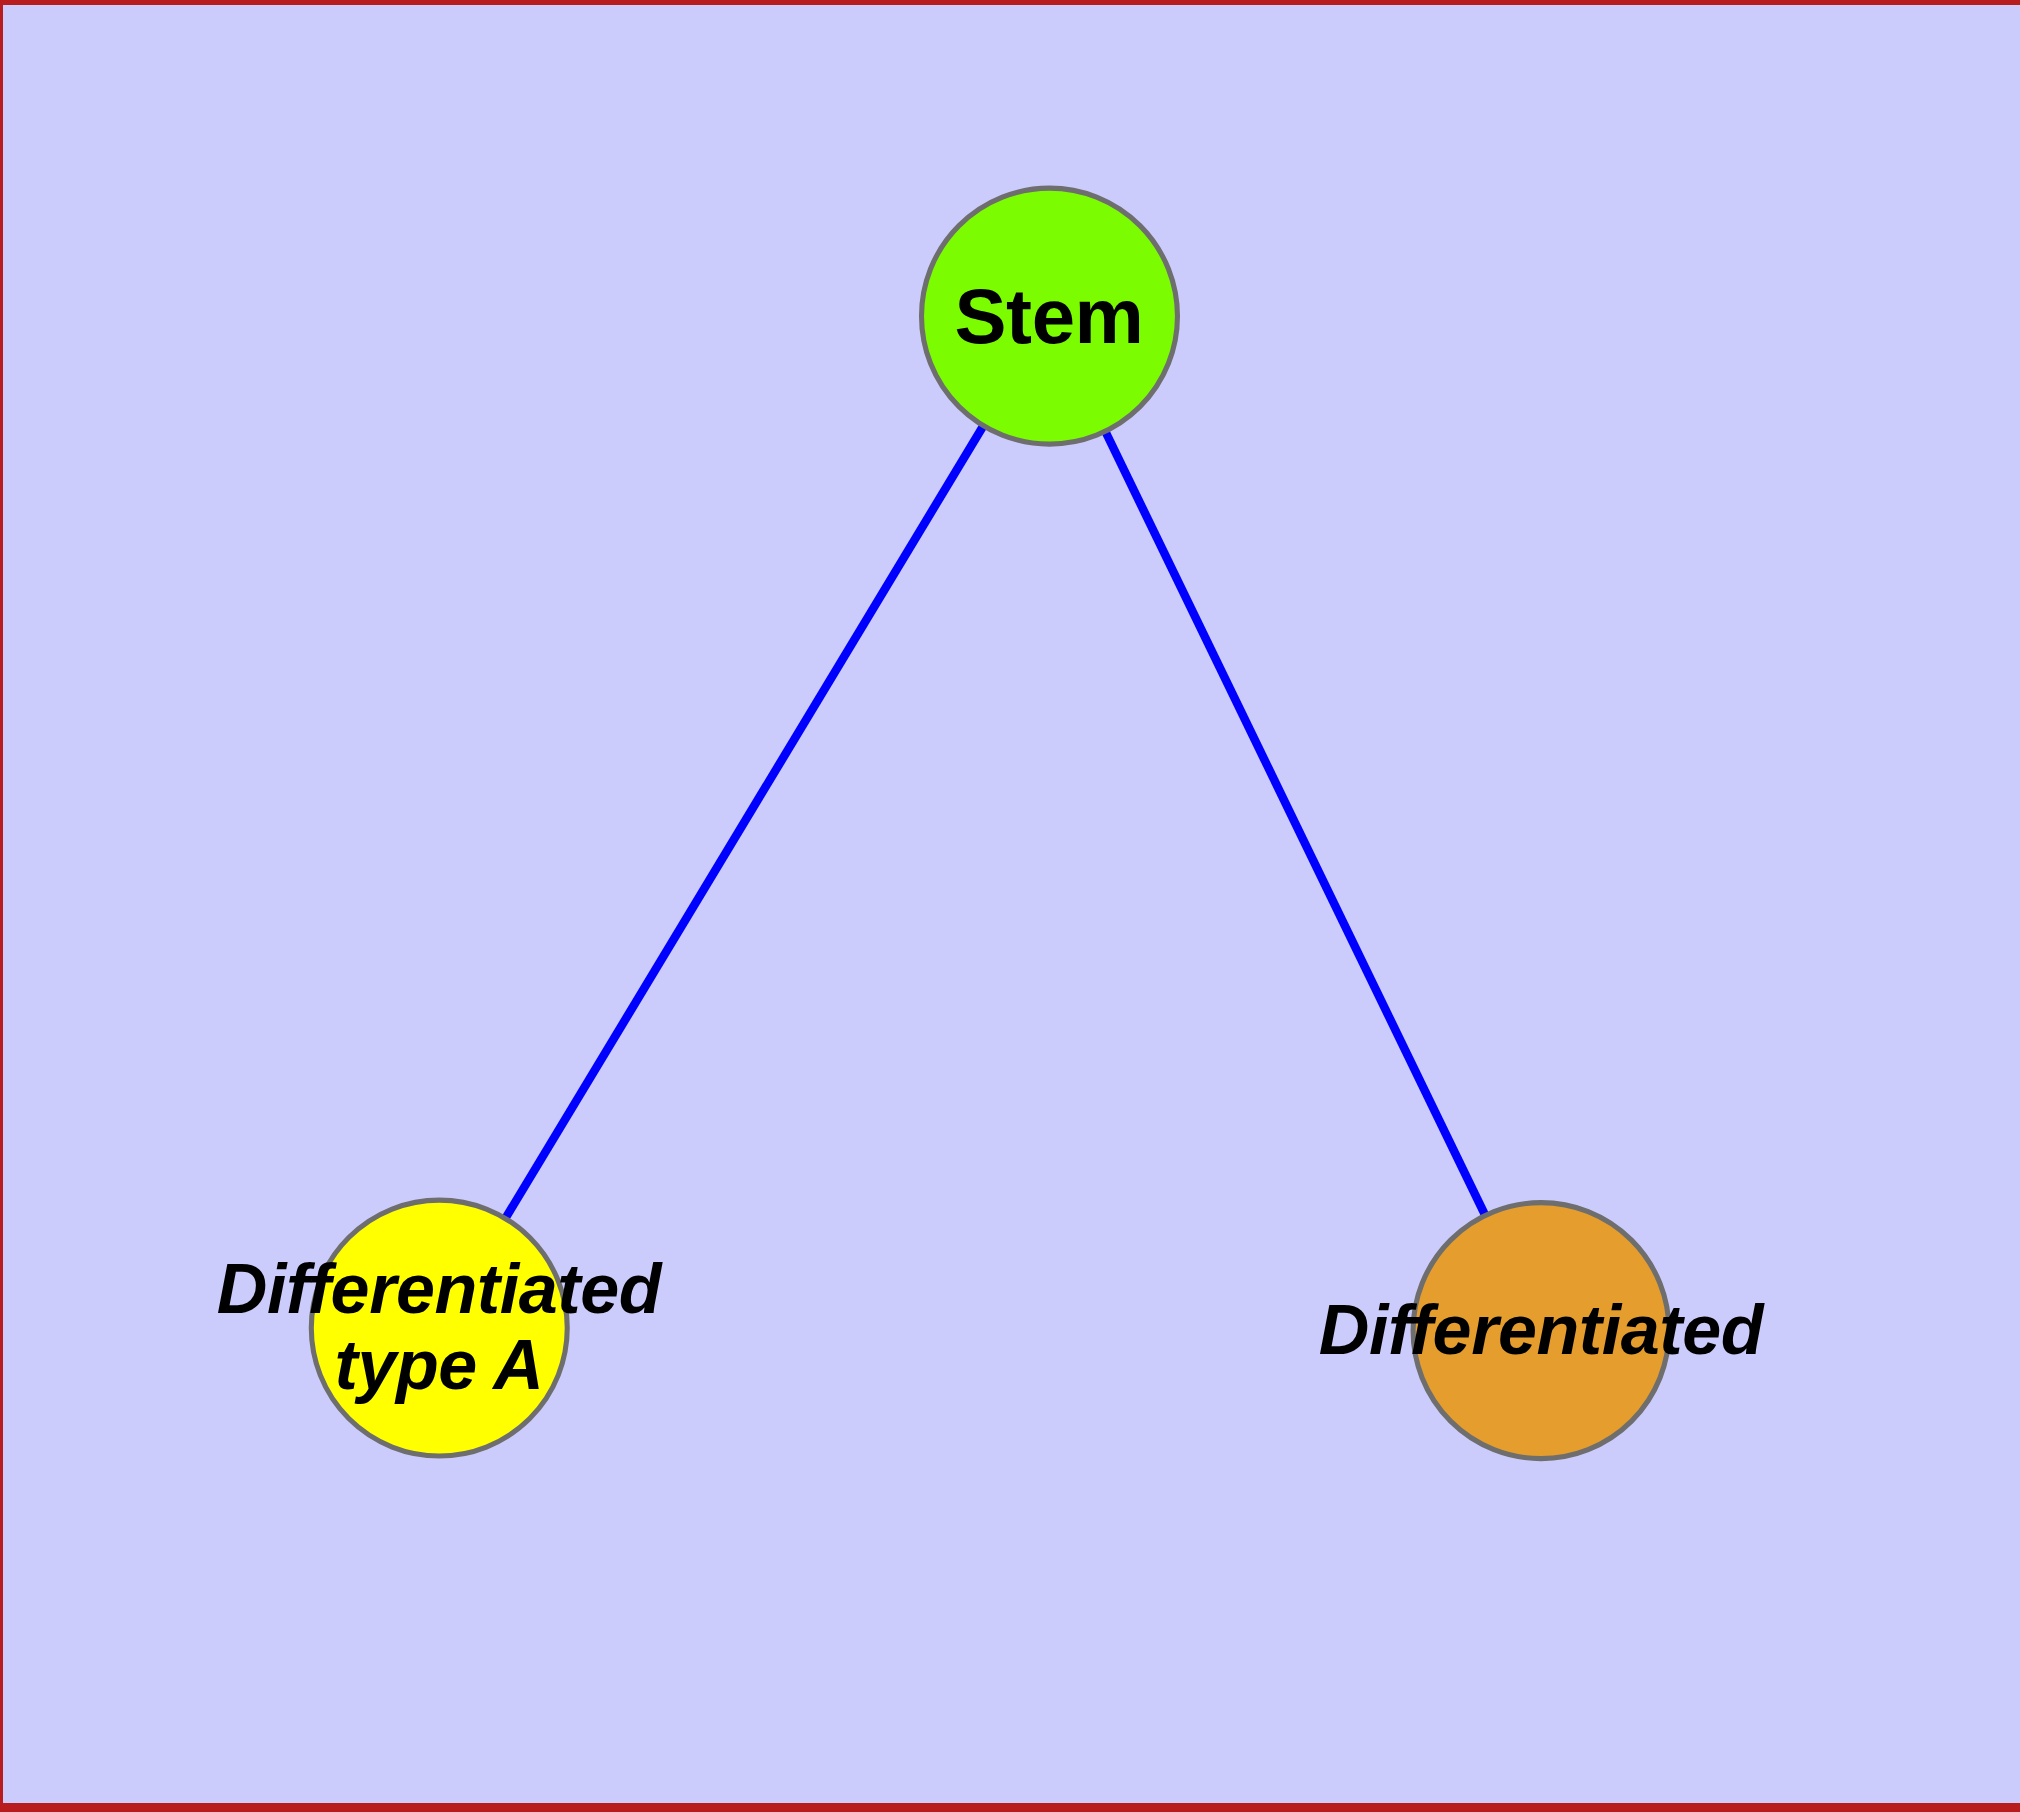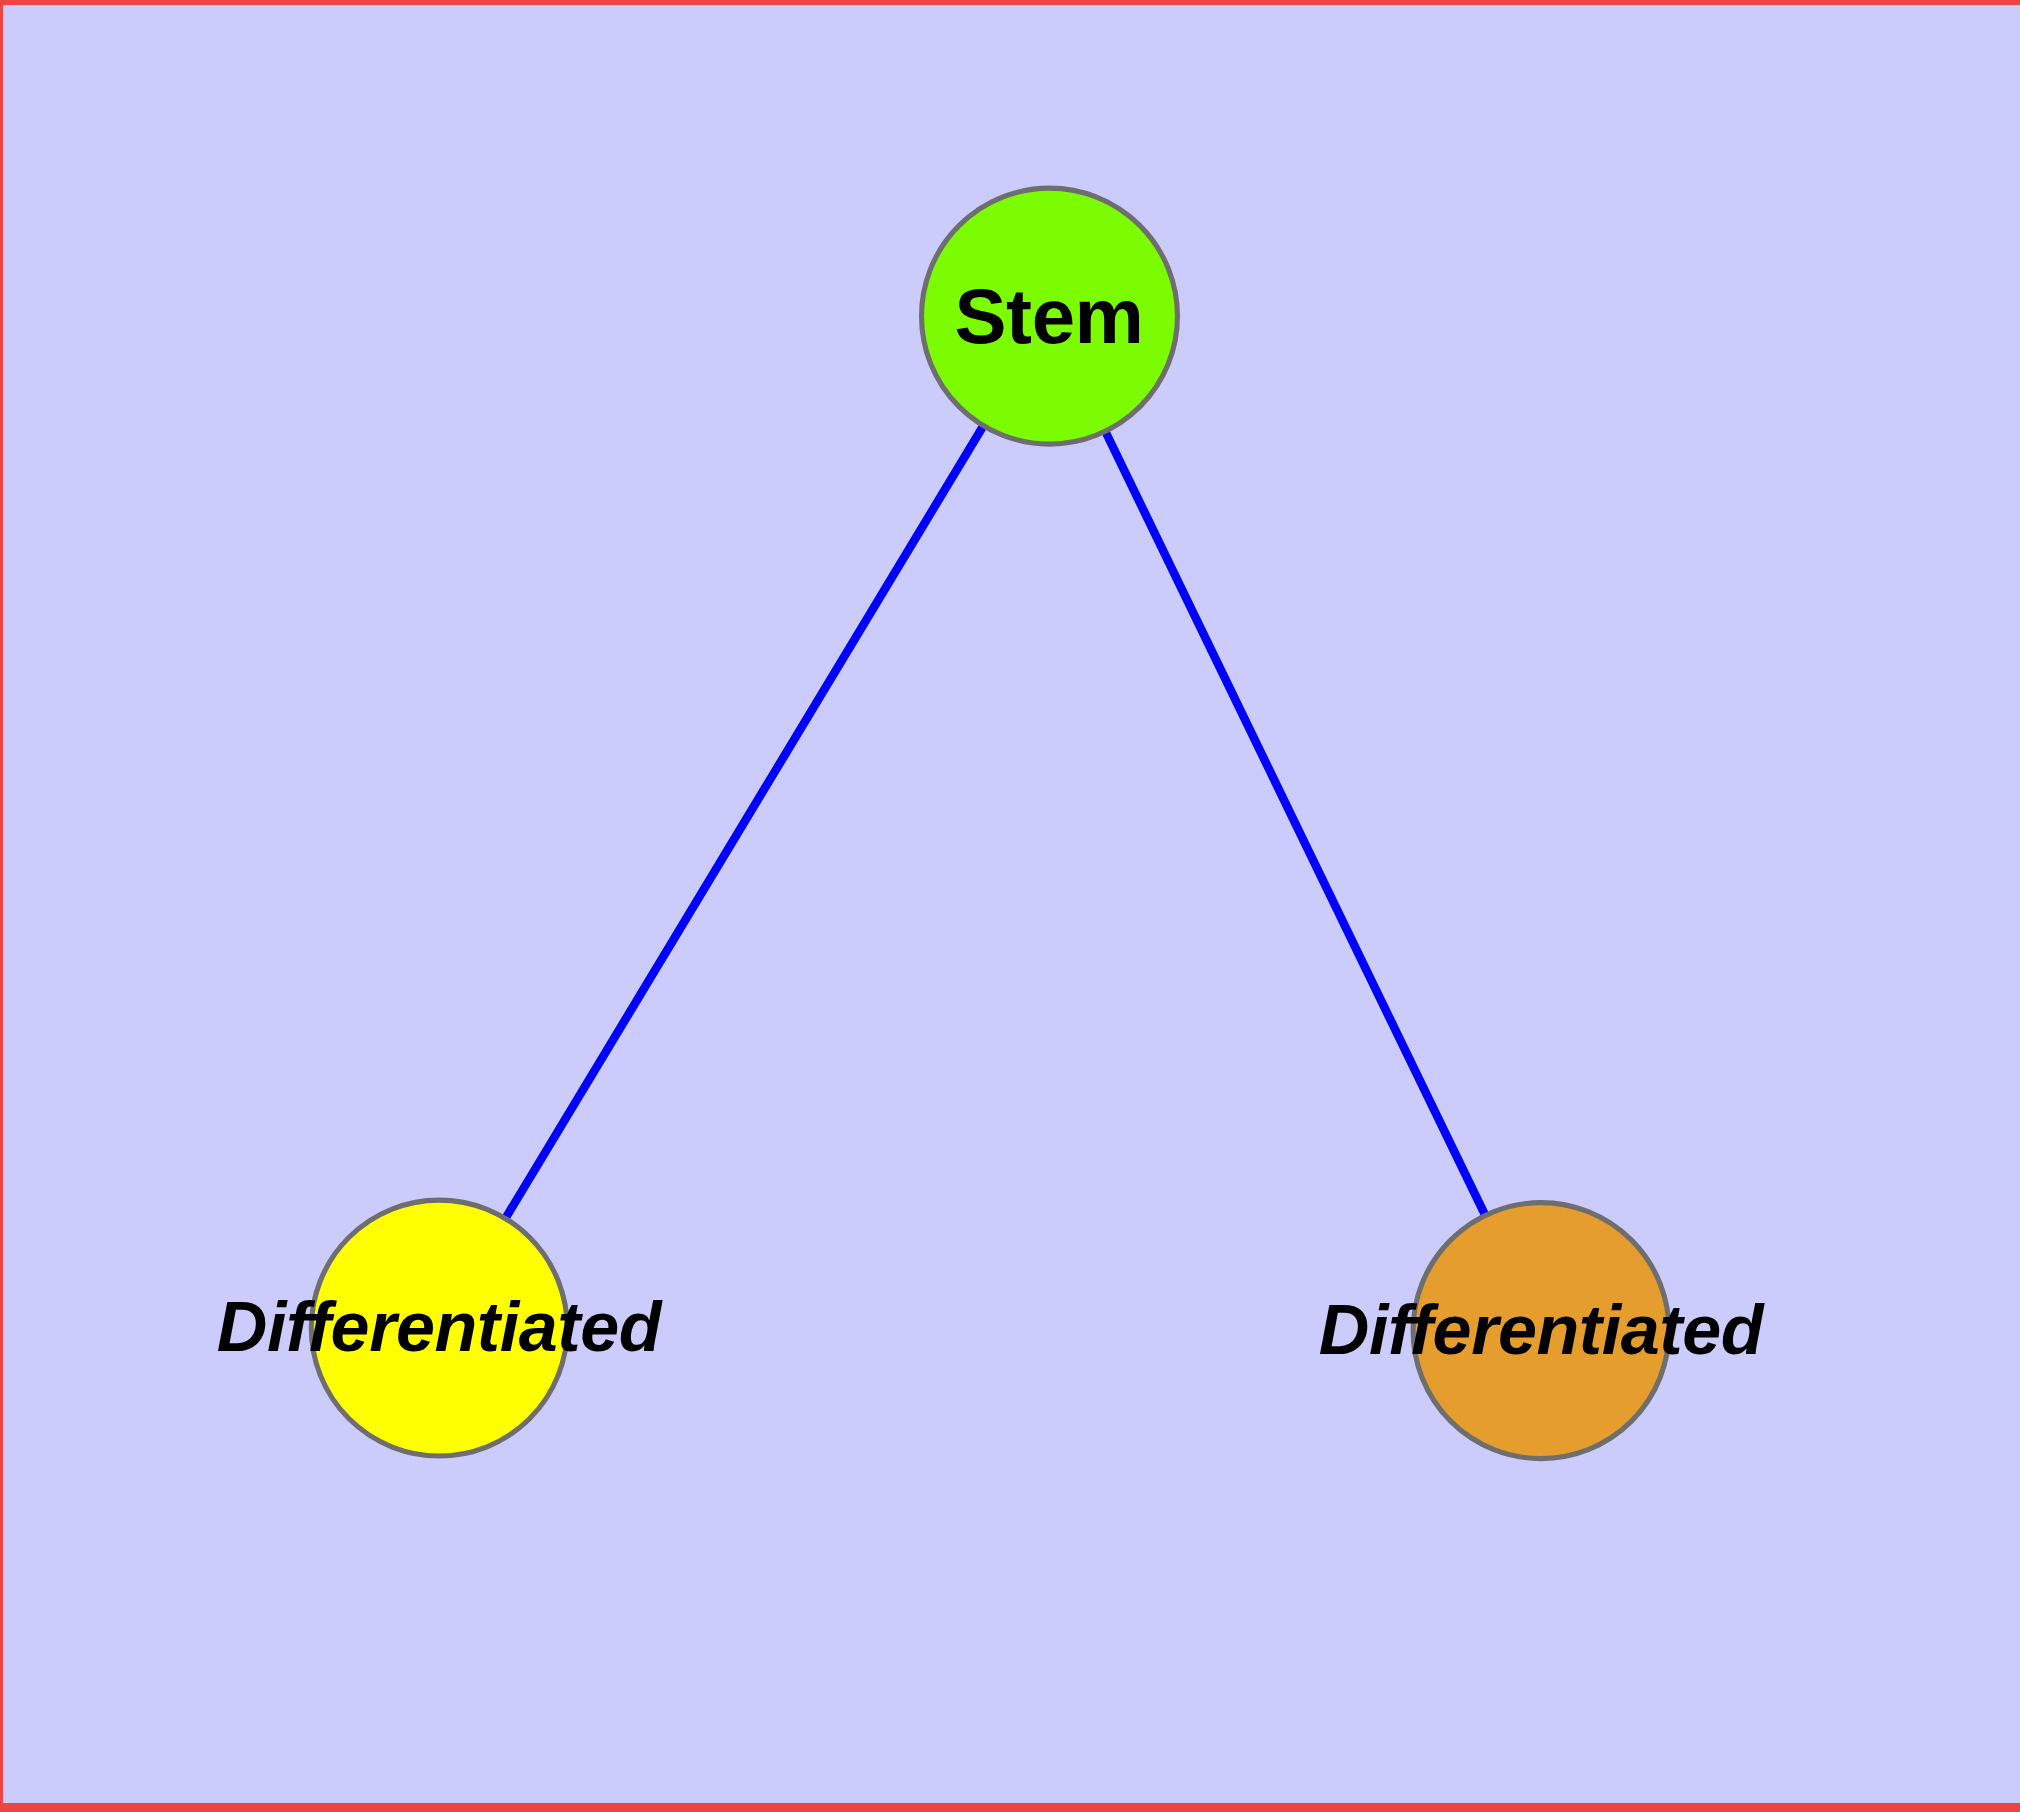--- a/index.html
+++ b/index.html
@@ -8,21 +8,21 @@
     padding: 0;
     background: #ffffff;
   }
   body {
     font-family: "Liberation Sans", sans-serif;
   }
   #canvas {
     position: relative;
     width: 2021px;
     height: 1812px;
-    background: #ef4444;
+    background: #b91c1c;
     overflow: hidden;
   }
   #plot-background {
     position: absolute;
     left: 3.4px;
     top: 5.1px;
     width: 2017px;
     height: 1798px;
     background: #ccccfc;
   }
@@ -66,18 +66,18 @@
       </g>
     <g id="nodes-layer">
         <circle cx="1238" cy="373" r="151" fill="#7cfc00" stroke="#6e6e6e" stroke-width="6"></circle>
         <circle cx="518" cy="1567" r="151" fill="#ffff00" stroke="#6e6e6e" stroke-width="6"></circle>
         <circle cx="1818" cy="1570" r="151" fill="#e59d2e" stroke="#6e6e6e" stroke-width="6"></circle>
       </g>
   </svg>
 
   <div id="labels-layer">
       <div class="node-label single" style="left: 1049px; top: 316px;"><div>Stem</div></div>
-      <div class="node-label multi" style="left: 439px; top: 1328px;"><div>Differentiated</div></div>
+      <div class="node-label multi" style="left: 439px; top: 1328px;"><div>Differentiated</div><div>type A</div></div>
       <div class="node-label multi" style="left: 1541px; top: 1331px;"><div>Differentiated</div></div>
     </div>
 
 </div>
 
 
 </body></html>

